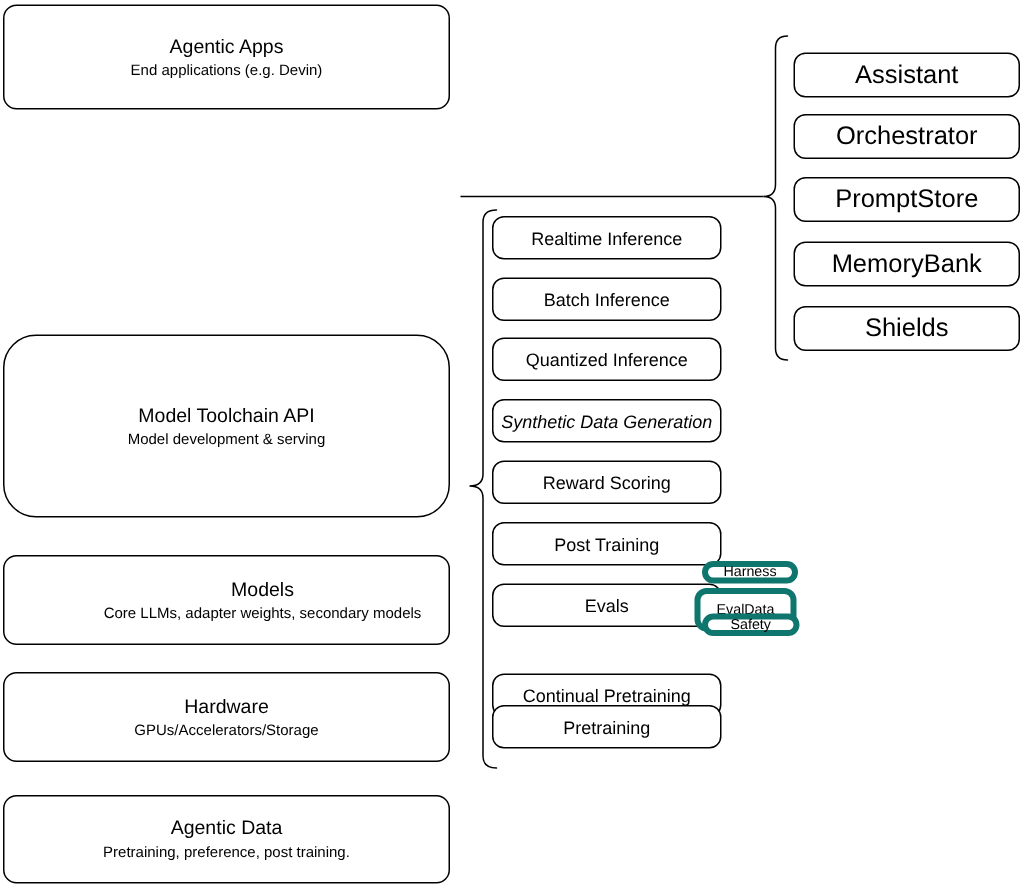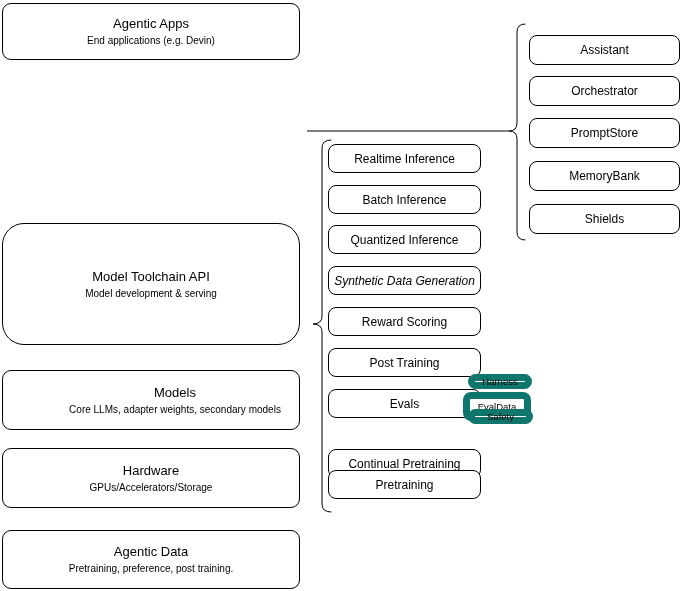--- a/index.html
+++ b/index.html
@@ -50,28 +50,28 @@
     height: 29px;
     border-radius: 8px;
     font-size: 12px;
     white-space: nowrap;
   }
   .right-node {
     left: 529px;
     width: 151px;
     height: 30px;
     border-radius: 8px;
-    font-size: 12px;
+    font-size: 17px;
     white-space: nowrap;
   }
   .pill {
     position: absolute;
     box-sizing: border-box;
     background: #ffffff;
-    border: 7px solid #0f766e;
+    border: 4px solid #0f766e;
     border-radius: 8px;
     display: flex;
     align-items: center;
     justify-content: center;
     font-size: 9.5px;
     white-space: nowrap;
     z-index: 3;
   }
   .connector-overlay {
     position: absolute;
@@ -88,21 +88,21 @@
 <body>
 
 <div class="canvas">
 
   <svg class="connector-overlay" width="682" height="591" viewBox="0 0 682 591" xmlns="http://www.w3.org/2000/svg">
     <path d="M307,131 L509,131" stroke="#000000" stroke-width="1" fill="none"></path>
     <path d="M525,24 Q517,24 517,32 L517,123 Q517,131 509,131 Q517,131 517,139 L517,232 Q517,240 525,240" stroke="#000000" stroke-width="1" fill="none" stroke-linecap="round"></path>
     <path d="M331,140 Q322,140 322,148 L322,316 Q322,324 313,324 Q322,324 322,332 L322,504 Q322,512 331,512" stroke="#000000" stroke-width="1" fill="none" stroke-linecap="round"></path>
   </svg>
 
-  <div class="node layer-node" style="top:3px;height:57px;">
+  <div class="node layer-node" style="top:3px;height:70px;">
     <div class="layer-title">Agentic Apps</div>
     <div class="layer-subtitle">End applications (e.g. Devin)</div>
   </div>
 
 
   <div class="node layer-node big-radius" style="top:223px;height:122px;">
     <div class="layer-title">Model Toolchain API</div>
     <div class="layer-subtitle">Model development &amp; serving</div>
   </div>
 

